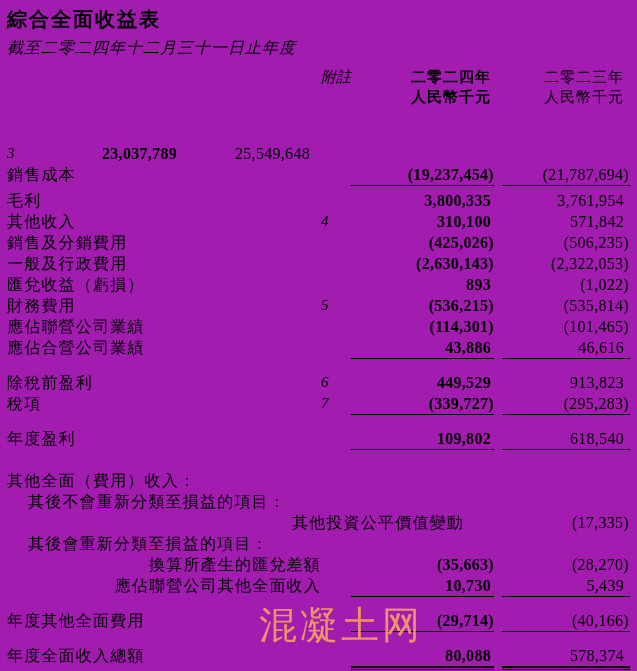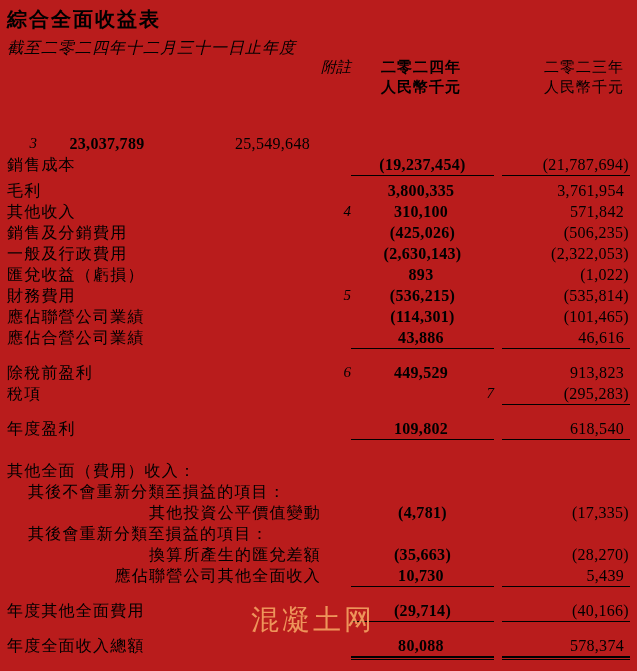--- a/index.html
+++ b/index.html
@@ -1,48 +1,49 @@
 <!DOCTYPE html>
 <html><head>
 <meta charset="utf-8">
 <style>
   html,body { margin:0; padding:0; background:#ffffff; }
   .sheet {
     position:relative;
     width:637px; height:671px;
-    background:#b91c1c;
+    background:#a21caf;
     box-sizing:border-box;
     padding:8px 7px 0 7px;
     font-family:"Liberation Serif","DejaVu Serif",serif;
     color:#000;
     overflow:hidden;
   }
   .title {
     margin:0 0 8px 0;
     font-family:"Liberation Sans","DejaVu Sans",sans-serif;
     font-size:20px; line-height:22px; font-weight:700;
     letter-spacing:2px;
   }
   .subtitle {
     font-style:italic;
     font-size:16px; line-height:19px;
     letter-spacing:1px;
+    margin-bottom:10px;
   }
   .table { width:100%; }
   .row {
     display:flex;
     align-items:flex-start;
     min-height:21px;
     line-height:21px;
     font-size:16px;
   }
   .cell { box-sizing:border-box; white-space:nowrap; }
   .cell.label { flex:1 1 auto; letter-spacing:1.2px; overflow:hidden; }
-  .cell.note  { width:30px; text-align:right; font-size:15px; font-style:italic; }
-  .cell.v2024 { width:143px; text-align:center; padding-right:3px; letter-spacing:0.3px; }
+  .cell.note  { width:30px; text-align:left; font-size:15px; font-style:italic; }
+  .cell.v2024 { width:143px; text-align:right; padding-right:3px; letter-spacing:0.3px; }
   .cell.gapcol{ width:8px; }
   .cell.v2023 { width:128px; text-align:right; padding-right:6px; letter-spacing:0.3px; }
   .b  { font-weight:700; }
   .it { }
   .ind1 { padding-left:21px; }
   .ind2 { padding-left:36px;text-align:right; }
   .v2024.paren { padding-right:0; }
   .v2023.paren { padding-right:1px; }
   .rule-s { border-bottom:1.5px solid #000; }
   .rule-d { border-bottom:2.5px solid #000; position:relative; }
@@ -50,23 +51,23 @@
     content:""; position:absolute; left:0; right:0;
     bottom:-4px; height:1.5px; background:#000;
   }
   .gap-sm { margin-top:4px; }
   .gap-md { margin-top:13px; }
   .gap-lg { margin-top:20px; }
   .header-row { margin-bottom:36px; min-height:40px; line-height:20px; font-size:15px; }
   .header-row .v2024, .header-row .v2023 { letter-spacing:1px; }
   .watermark {
     position:absolute;
-    left:251px; top:606px;
+    left:259px; top:606px;
     font-family:Liberation Serif, serif;
-    font-size:28px; line-height:1;
+    font-size:38px; line-height:1;
     letter-spacing:3px;
     opacity:0.9;
     pointer-events:none;
   }
 </style>
 </head>
 <body>
 
 <div class="sheet">
 
@@ -162,20 +163,21 @@
         <div class="row gap-md">
           <div class="cell label">除稅前盈利</div>
           <div class="cell note">6</div>
           <div class="cell v2024 b">449,529</div>
           <div class="cell gapcol"></div>
           <div class="cell v2023">913,823</div>
         </div>
         <div class="row">
           <div class="cell label">稅項</div>
           <div class="cell note">7</div>
+          <div class="cell v2024 b rule-s paren">(339,727)</div>
           <div class="cell gapcol"></div>
           <div class="cell v2023 rule-s paren">(295,283)</div>
         </div>
         <div class="row gap-md">
           <div class="cell label">年度盈利</div>
           <div class="cell note"></div>
           <div class="cell v2024 b rule-s">109,802</div>
           <div class="cell gapcol"></div>
           <div class="cell v2023 rule-s">618,540</div>
         </div>
@@ -189,21 +191,20 @@
         <div class="row">
           <div class="cell label ind1 it">其後不會重新分類至損益的項目：</div>
           <div class="cell note"></div>
           <div class="cell v2024 b"></div>
           <div class="cell gapcol"></div>
           <div class="cell v2023"></div>
         </div>
         <div class="row">
           <div class="cell label ind2">其他投資公平價值變動</div>
           <div class="cell note"></div>
-          <div class="cell v2024 b paren">(4,781)</div>
           <div class="cell gapcol"></div>
           <div class="cell v2023 paren">(17,335)</div>
         </div>
         <div class="row">
           <div class="cell label ind1 it">其後會重新分類至損益的項目：</div>
           <div class="cell note"></div>
           <div class="cell v2024 b"></div>
           <div class="cell gapcol"></div>
           <div class="cell v2023"></div>
         </div>

